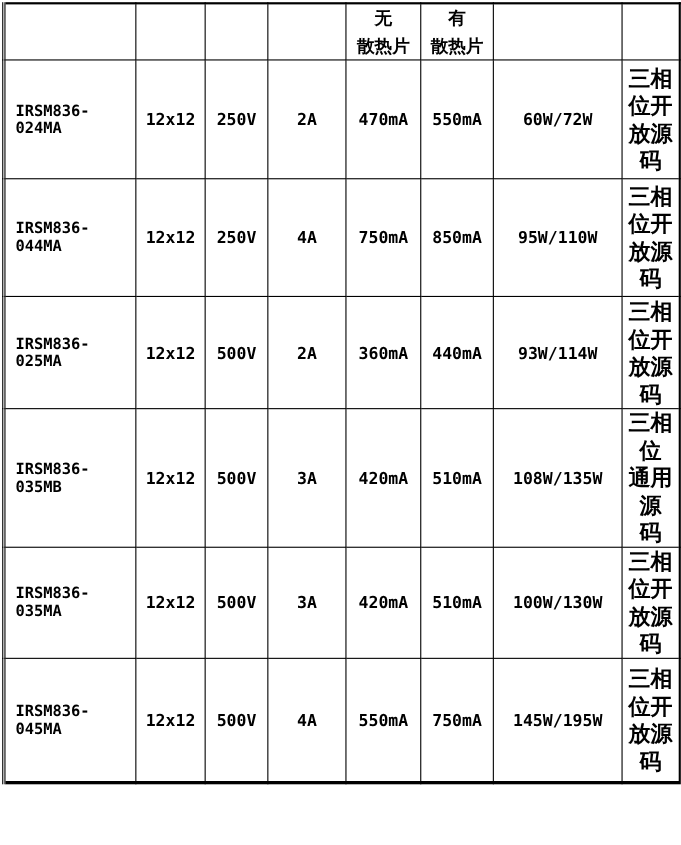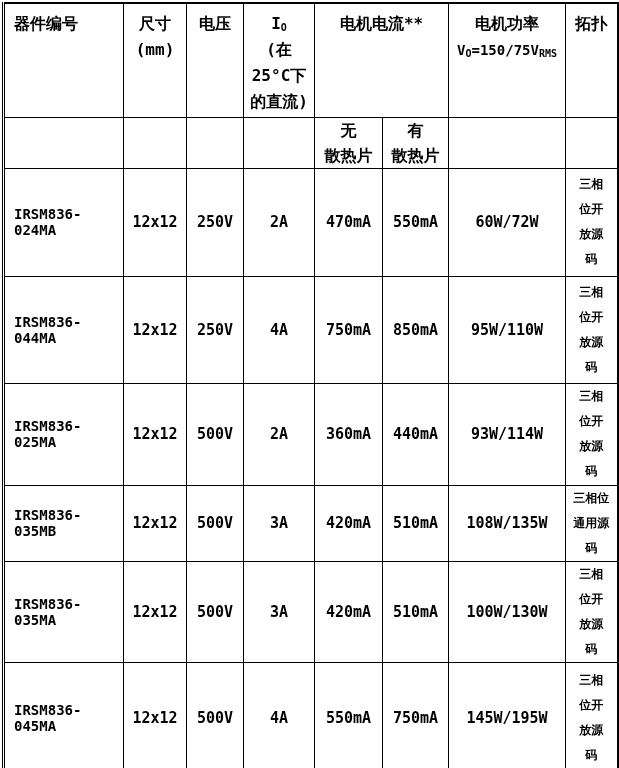--- a/index.html
+++ b/index.html
@@ -49,21 +49,21 @@
   }
   .pre {
     white-space: pre-line;
   }
   td.subhead {
     font-size: 16px;
     line-height: 25px;
     white-space: pre-line;
   }
   td.topo {
-    font-size: 12px;
+    font-size: 20px;
     line-height: 25px;
     white-space: pre-line;
   }
   .cond {
     font-size: 14px;
     line-height: 26px;
     letter-spacing: 0px;
   }
   sub {
     font-size: 10px;
@@ -80,38 +80,20 @@
     <col style="width:63px">
     <col style="width:57px">
     <col style="width:71px">
     <col style="width:68px">
     <col style="width:66px">
     <col style="width:117px">
     <col style="width:52px">
   </colgroup>
 
   <tbody>
-      <tr style="height:114px">
-    <td class="th left">器件编号</td>
-    <td class="th pre">尺寸
-(mm)</td>
-    <td class="th">电压</td>
-    <td class="th">
-      <div><span>I</span><sub>O</sub></div>
-      <div class="pre">(在
-25°C下
-的直流)</div>
-    </td>
-    <td class="th" colspan="2">电机电流**</td>
-    <td class="th">
-      <div>电机功率</div>
-      <div class="cond"><span>V</span><sub>O</sub><span>=150/75V</span><sub>RMS</sub></div>
-    </td>
-    <td class="th">拓扑</td>
-  </tr>
 
   <tr style="height:51px">
     <td></td>
     <td></td>
     <td></td>
     <td></td>
     <td class="subhead">无
 散热片</td>
     <td class="subhead">有
 散热片</td>

